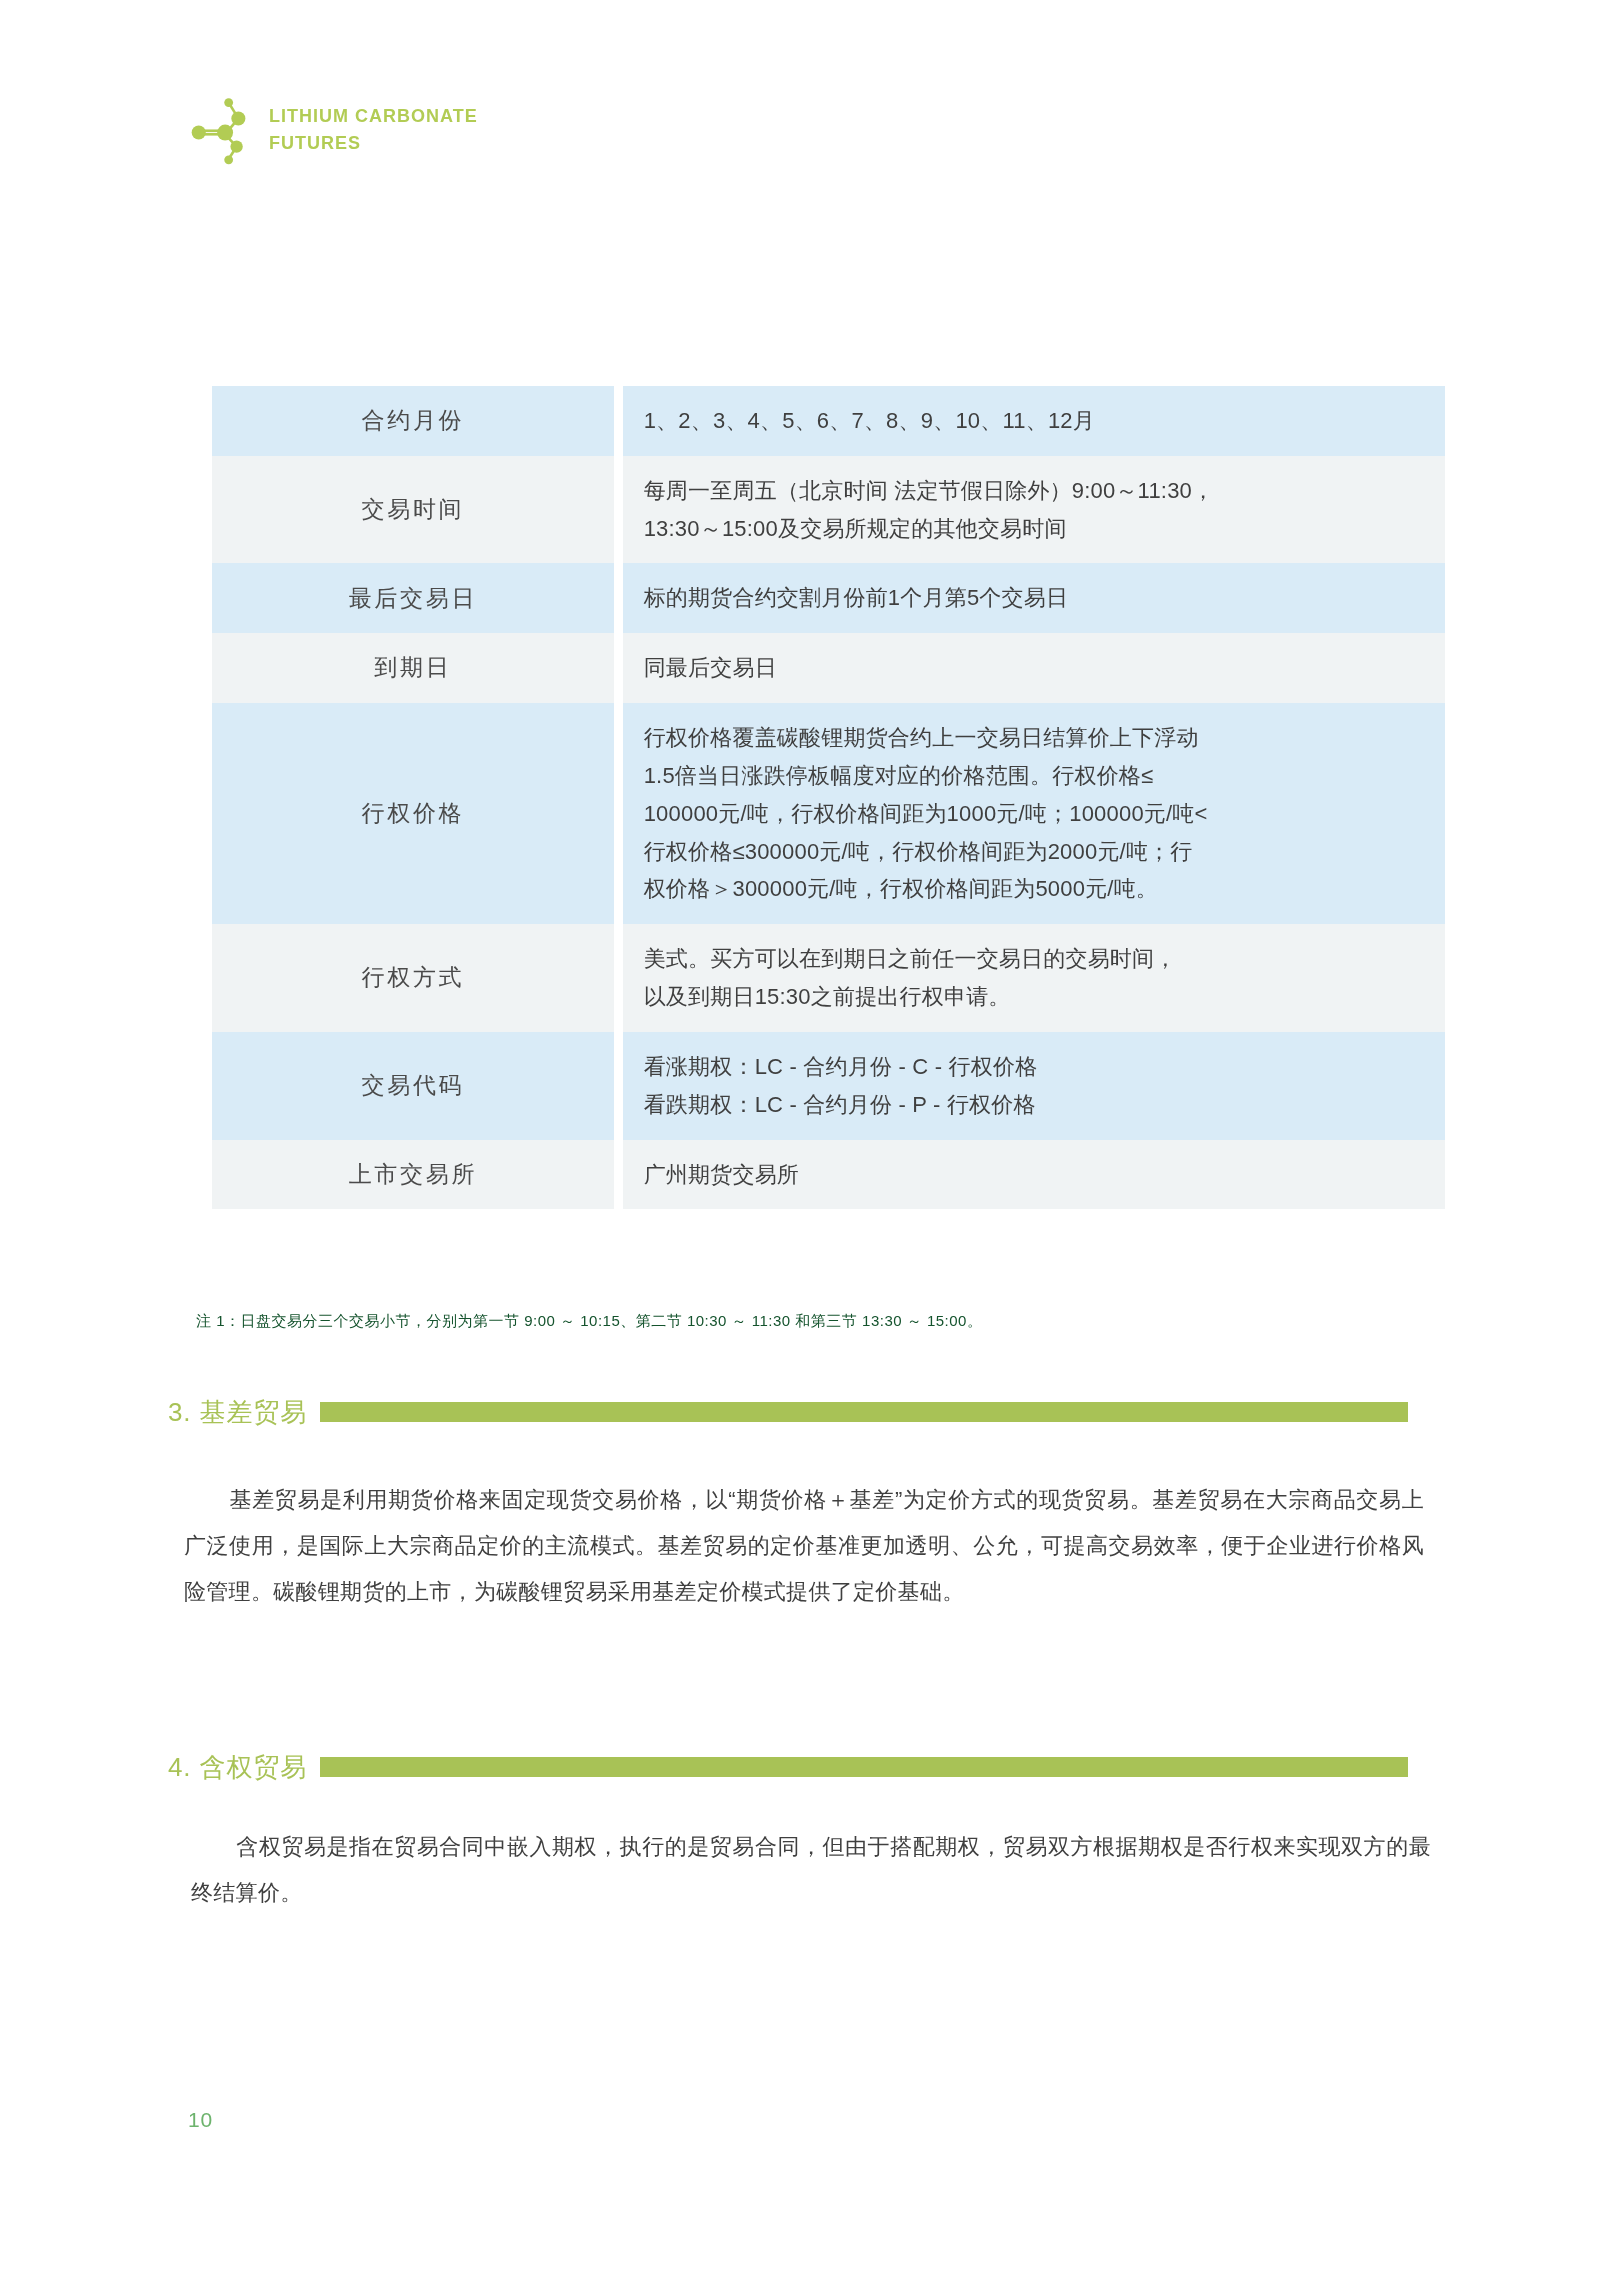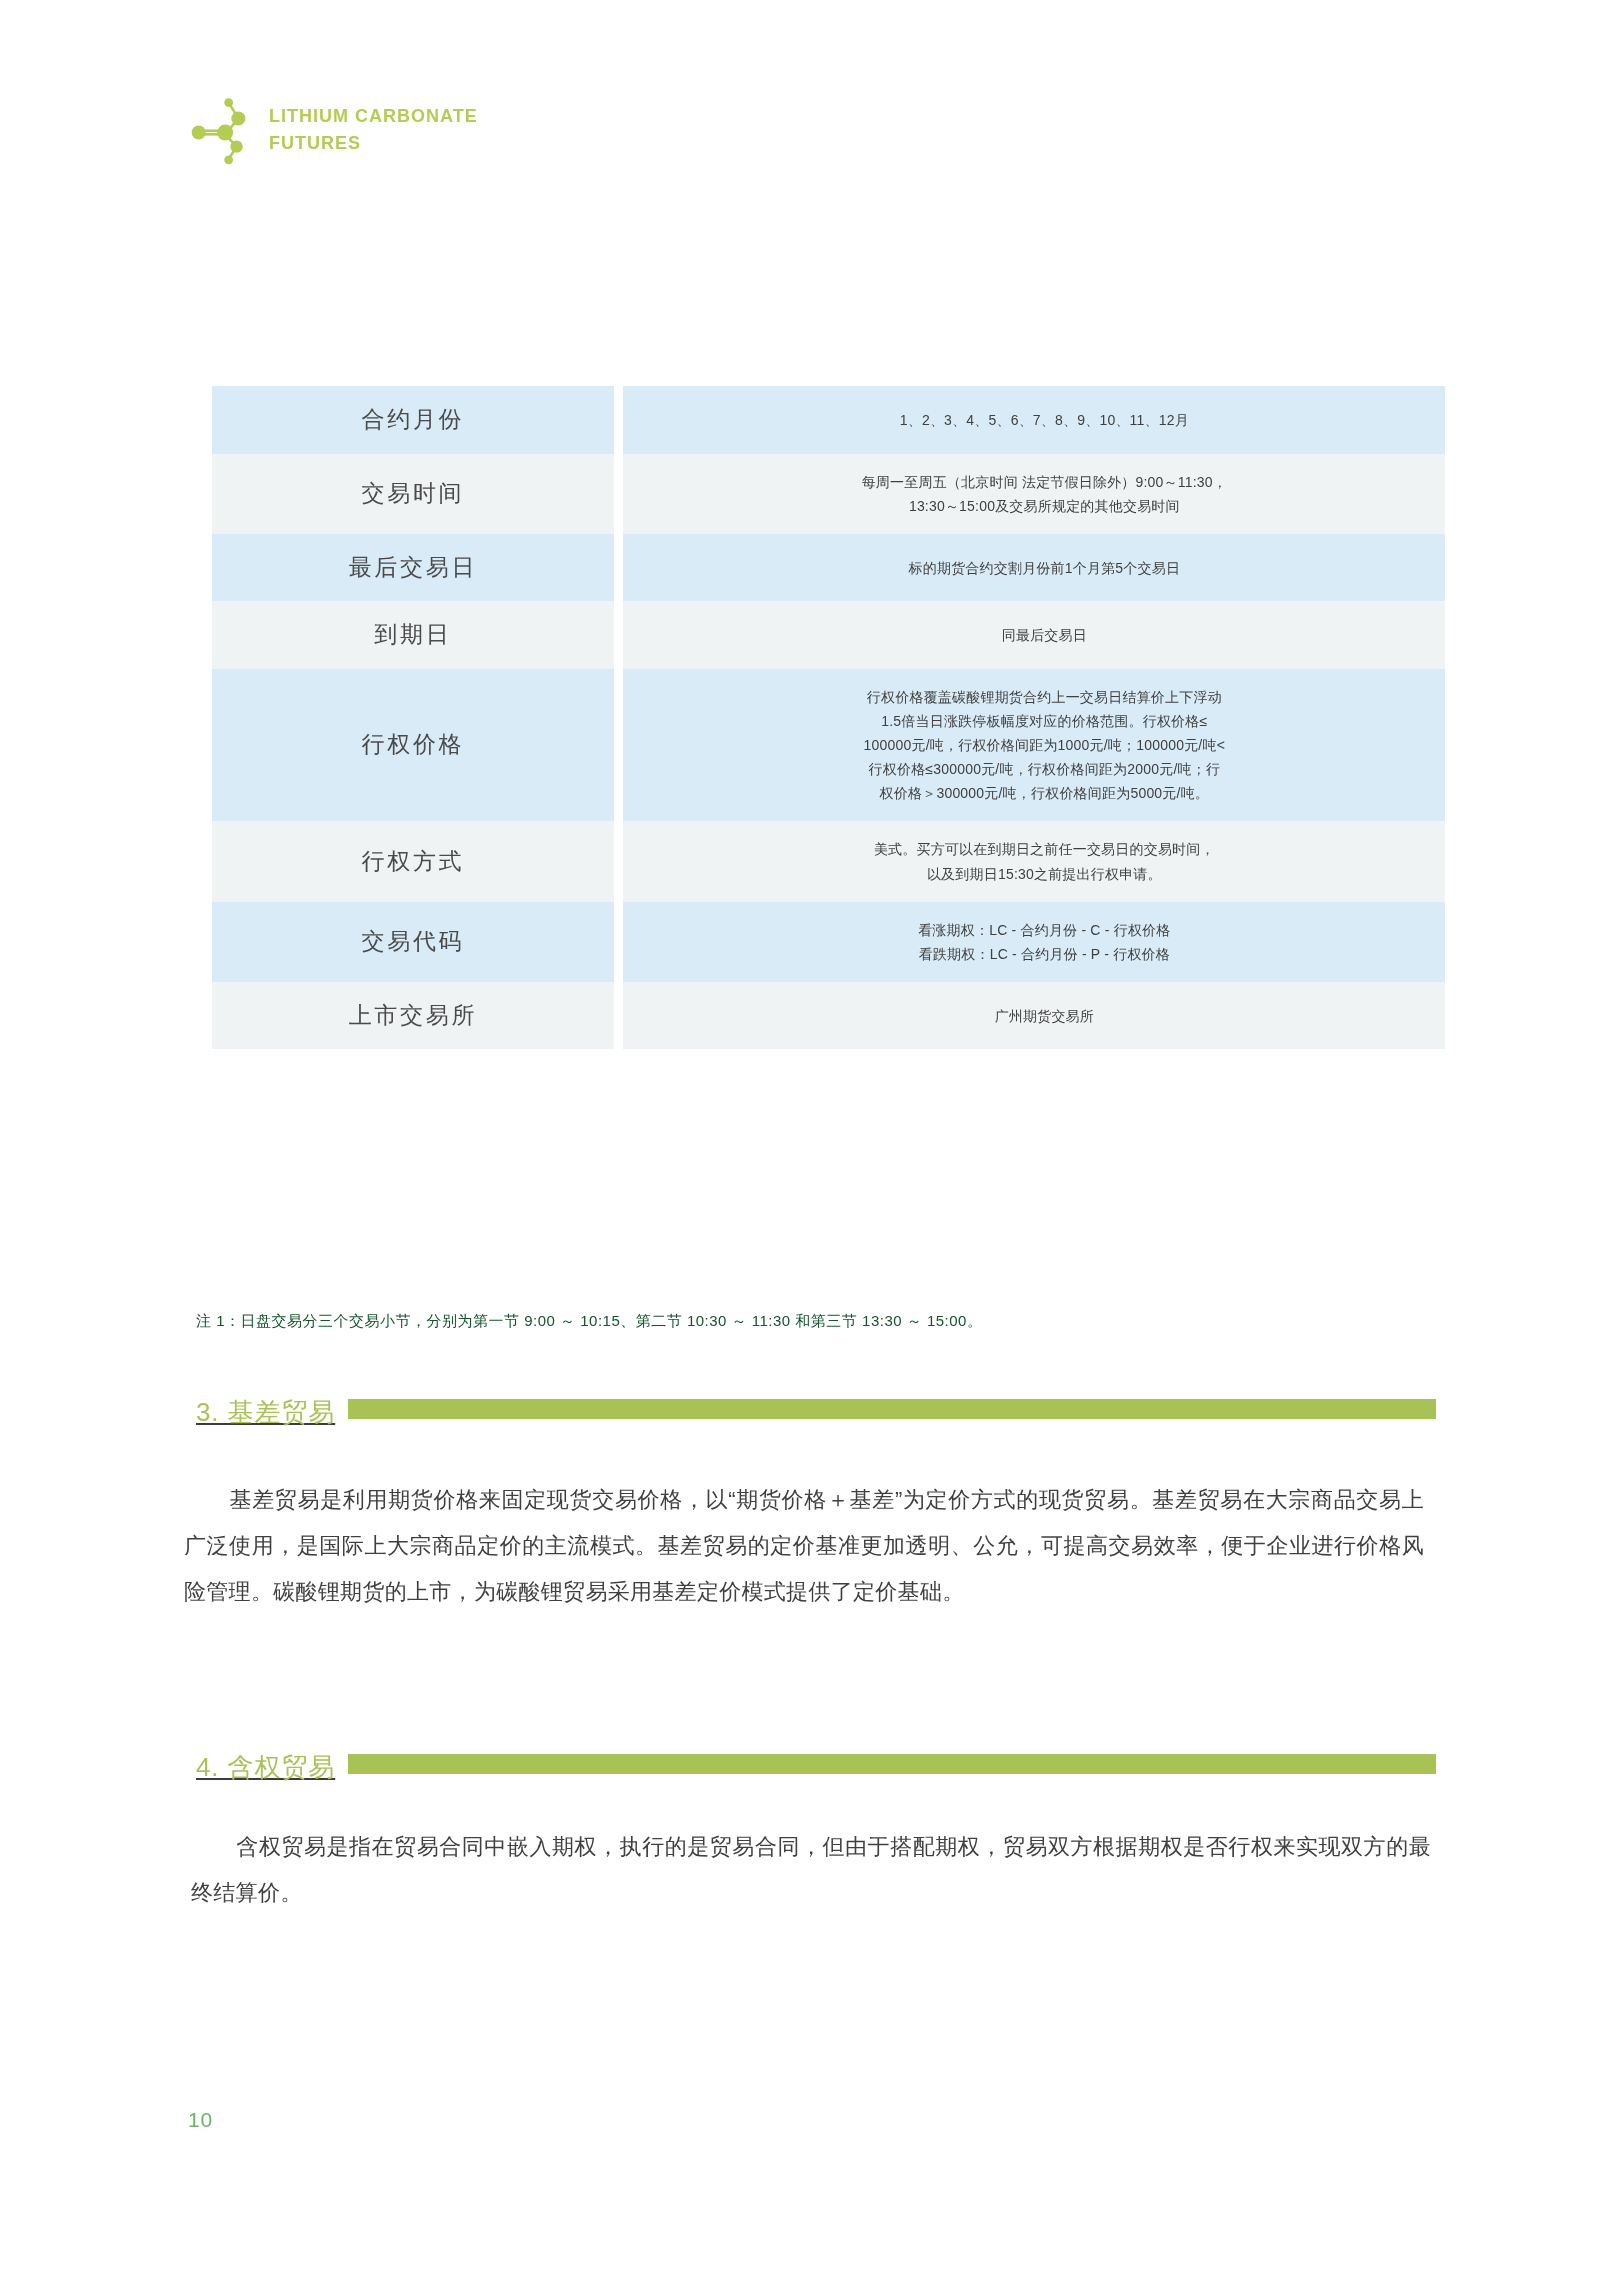--- a/index.html
+++ b/index.html
@@ -72,48 +72,46 @@
     width: 384px;
     text-align: center;
     font-size: 23px;
     color: #4a4a4a;
     letter-spacing: 2.7px;
     line-height: 1.55;
     padding: 16px 8.9px;
   }
   .spec-table td.value {
     padding: 16px 0 16px 21px;
-    font-size: 14px;
+    font-size: 22px;
     color: #3f3f3f;
     line-height: 1.72;
     letter-spacing: 0.2px;
-    text-align: center;
   }
   .spec-table td.value .vline { display: block; white-space: normal; }
   .spec-table .gap-col { width: 8.9px; background: #ffffff !important; padding: 0; }
 
   
   .footnote {
     position: absolute;
     left: 196px;
     top: 1309px;
     font-size: 15px;
     color: #14532d;
     letter-spacing: 0.5px;
     line-height: 1.6;
   }
 
   
   .section-head {
     position: absolute;
-    left: 196px;
+    left: 168px;
     width: 1240px;
     display: flex;
-    align-items: flex-start;
-    text-decoration: underline;
+    align-items: center;
   }
   .section-head .sh-title {
     font-size: 26px;
     color: #a8c256;
     letter-spacing: 0.9px;
     white-space: nowrap;
     padding-right: 12.4px;
     line-height: 1;
   }
   .section-head .sh-bar {

